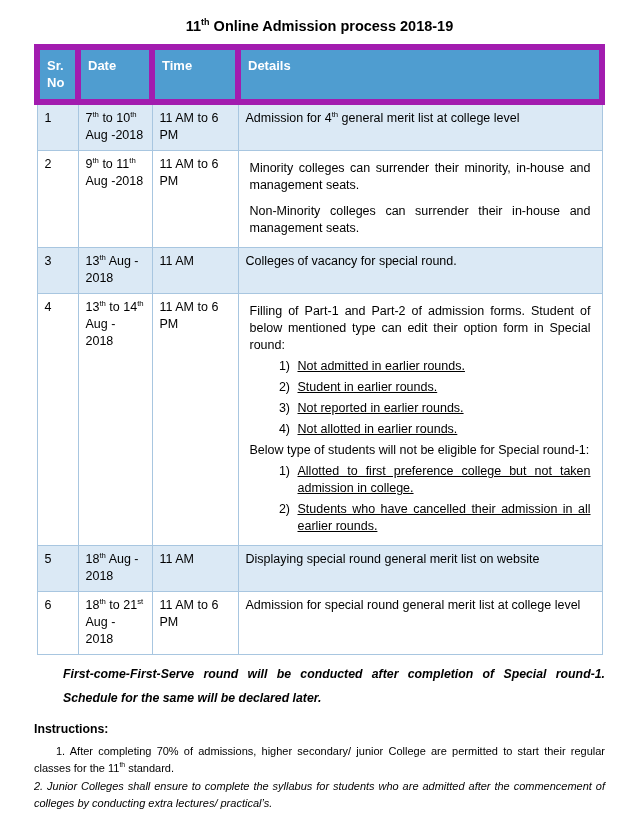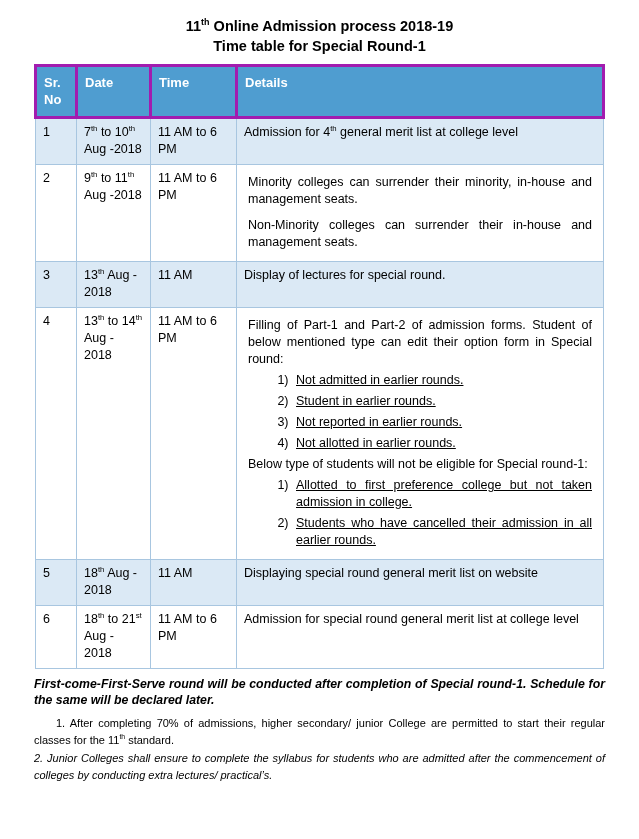--- a/index.html
+++ b/index.html
@@ -52,21 +52,21 @@
   }
   table.schedule thead th {
     background: #4f9dd0;
     color: #ffffff;
     font-weight: bold;
     text-align: left;
     font-size: 13px;
     line-height: 17px;
     padding-top: 7px;
     padding-bottom: 8px;
-    border: 3px solid #a21caf;
+    border: 6px solid #a21caf;
   }
   table.schedule tbody tr.shade td {
     background: #dbe9f5;
   }
   table.schedule tbody tr.plain td {
     background: #ffffff;
   }
   col.c-sr { width: 41px; }
   col.c-date { width: 74px; }
   col.c-time { width: 86px; }
@@ -92,22 +92,23 @@
     text-decoration: underline;
   }
   ol.sub.paren li::marker {
     content: counter(list-item) ") ";
   }
   .note {
     margin-top: 7px;
     font-size: 12.3px;
     font-style: italic;
     font-weight: bold;
-    line-height: 16px;
+    line-height: 24px;
     text-align: justify;
+    margin-left: 29px;
   }
   .instr-head {
     margin-top: 12px;
     font-size: 12.3px;
     font-weight: bold;
   }
   .instr-list {
     margin-top: 7px;
     font-size: 11px;
     line-height: 17px;
@@ -121,21 +122,20 @@
     font-style: italic;
   }
 </style>
 </head>
 <body>
 
 <div class="page">
 
   <div class="doc-title">
     <span><span>11</span><sup>th</sup><span> Online Admission process 2018-19</span></span>
-    <span class="line2">Time table for Special Round-1</span>
   </div>
 
   <table class="schedule">
     <colgroup>
       <col class="c-sr">
       <col class="c-date">
       <col class="c-time">
       <col class="c-details">
     </colgroup>
     <thead>
@@ -162,21 +162,21 @@
         <td class="details-justify">
           <p class="det-p">Minority colleges can surrender their minority, in-house and management seats.</p>
           <p class="det-p">Non-Minority colleges can surrender their in-house and management seats.</p>
         </td>
       </tr>
 
       <tr class="shade">
         <td>3</td>
         <td><span>13</span><sup>th</sup><span> Aug -</span><span> 2018</span></td>
         <td>11 AM</td>
-        <td>Display of lectures for special round.</td>
+        <td>Colleges of vacancy for special round.</td>
       </tr>
 
       <tr class="plain">
         <td>4</td>
         <td><span>13</span><sup>th</sup><span> to 14</span><sup>th</sup><span> Aug - 2018</span></td>
         <td>11 AM to 6 PM</td>
         <td class="details-justify">
           <p class="det-p">Filling of Part-1 and Part-2 of admission forms. Student of below mentioned type can edit their option form in Special round:</p>
           <ol class="sub paren">
             <li>Not admitted in earlier rounds.</li>
@@ -203,19 +203,20 @@
         <td>6</td>
         <td><span>18</span><sup>th</sup><span> to 21</span><sup>st</sup><span> Aug - 2018</span></td>
         <td>11 AM to 6 PM</td>
         <td class="details-justify">Admission for special round general merit list at college level</td>
       </tr>
     </tbody>
   </table>
 
   <div class="note">First-come-First-Serve round will be conducted after completion of Special round-1. Schedule for the same will be declared later.</div>
 
+  <div class="instr-head">Instructions:</div>
 
   <div class="instr-list">
     <div class="instr-1"><span>1. After completing 70% of admissions, higher secondary/ junior College are permitted to start their regular classes for the 11</span><sup>th</sup><span> standard.</span></div>
     <div class="instr-2">2. Junior Colleges shall ensure to complete the syllabus for students who are admitted after the commencement of colleges by conducting extra lectures/ practical’s.</div>
   </div>
 
 </div>
 
 </body></html>

